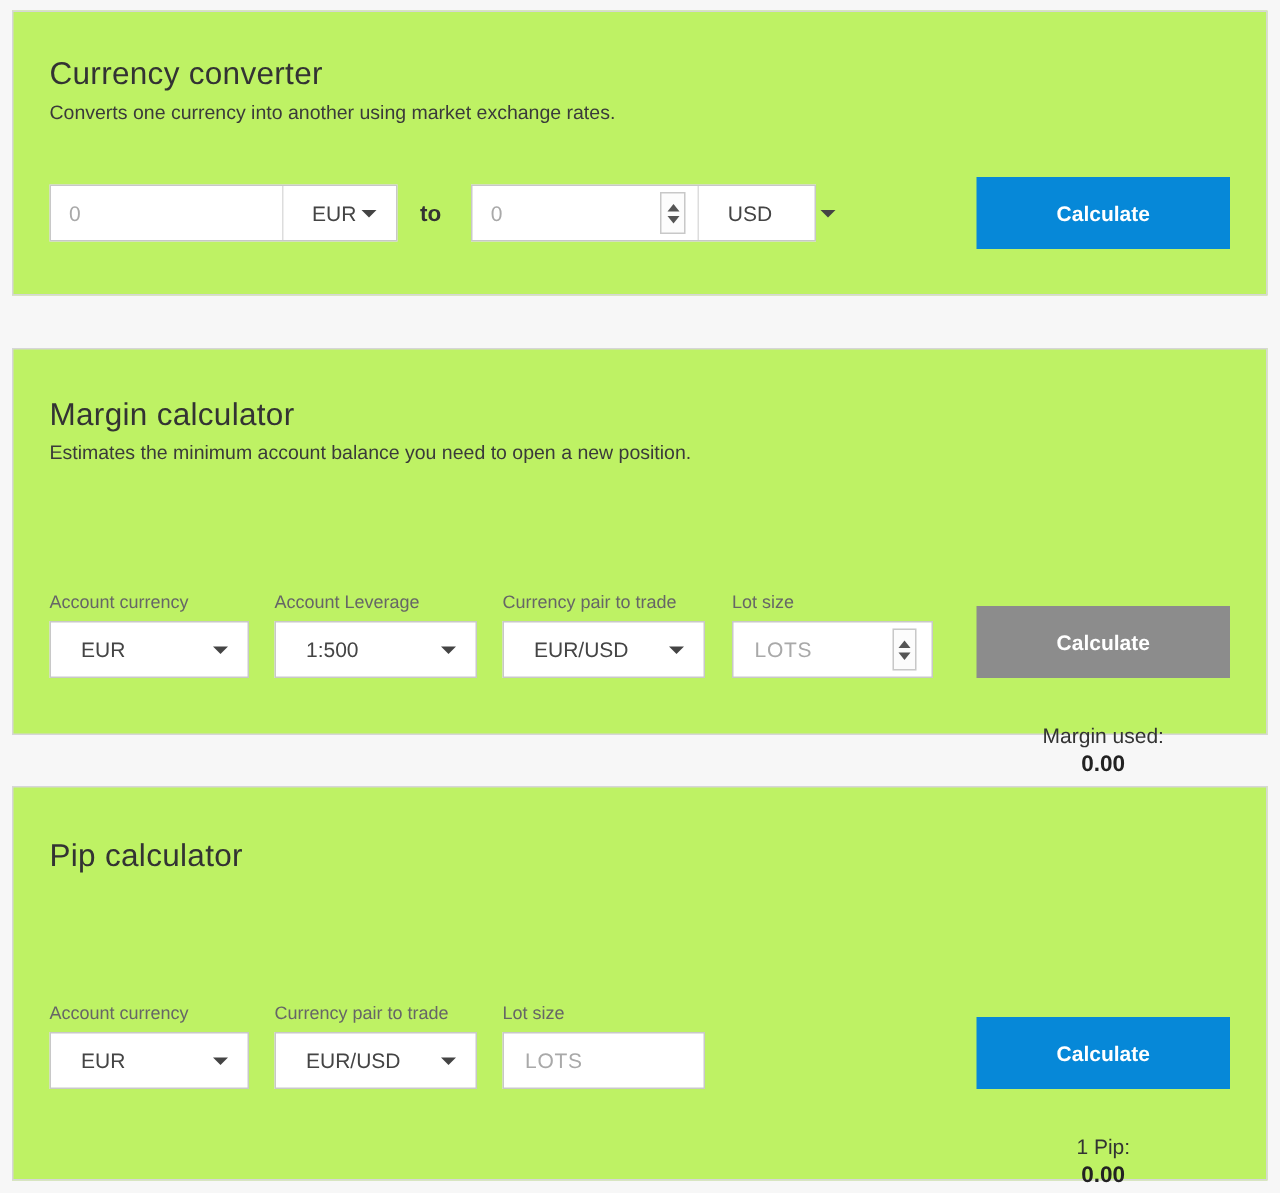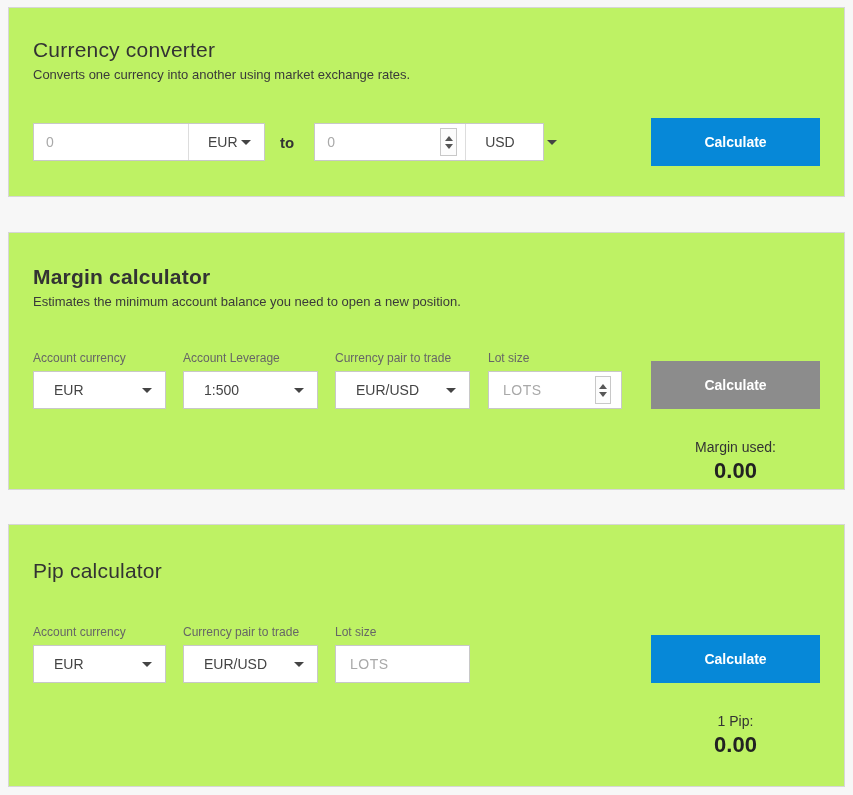--- a/index.html
+++ b/index.html
@@ -19,21 +19,21 @@
   .card-1 { height: 190px; margin-bottom: 35px; }
   .card-2 { height: 258px; margin-bottom: 34px; }
   .card-3 { height: 263px; }
   .card-title {
     font-size: 21px;
     font-weight: 400;
     color: #333;
     letter-spacing: 0.2px;
   }
   .card-1 .card-title { margin-top: 30px; }
-  .card-2 .card-title { margin-top: 32px; font-weight: bold; }
+  .card-2 .card-title { margin-top: 32px; }
   .card-3 .card-title { margin-top: 34px; }
   .card-subtitle {
     font-size: 13px;
     color: #3a3a3a;
     margin-top: 5px;
   }
 
   
   .conv-row {
     display: flex;
@@ -162,32 +162,32 @@
     padding-left: 14px;
     font-size: 14px;
     font-family: "Liberation Sans", sans-serif;
     color: #444;
     background: transparent;
   }
   .field-box input::placeholder { color: #a9a9a9; letter-spacing: 0.5px; }
   .w-133 { width: 133px; }
   .w-135 { width: 135px; }
   .w-134 { width: 134px; }
-  .gap-17 { margin-left: 17px; }
+  .gap-17 { margin-left: 17px; margin-top: 43px; }
   .gap-18 { margin-left: 18px; }
   .field-box .spinner { margin-right: 10px; }
 
   .result {
     width: 169px;
     margin-left: auto;
     margin-top: 30px;
     text-align: center;
   }
   .result-label { font-size: 14px; color: #333; }
-  .result-value { font-size: 22px; font-weight: 700; color: #222; margin-top: 3px; }
+  .result-value { font-size: 15px; font-weight: 700; color: #222; margin-top: 3px; }
 </style>
 </head>
 <body>
 
 <div class="card card-1">
   <div class="card-title">Currency converter</div>
   <div class="card-subtitle">Converts one currency into another using market exchange rates.</div>
 
   <div class="conv-row">
     <div class="io-group group-a">

